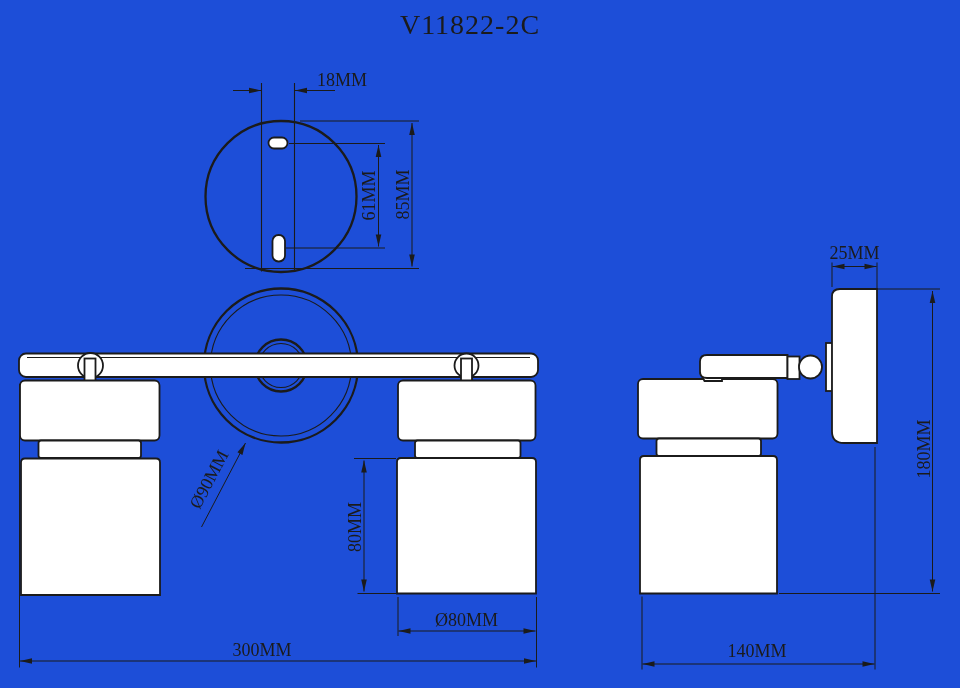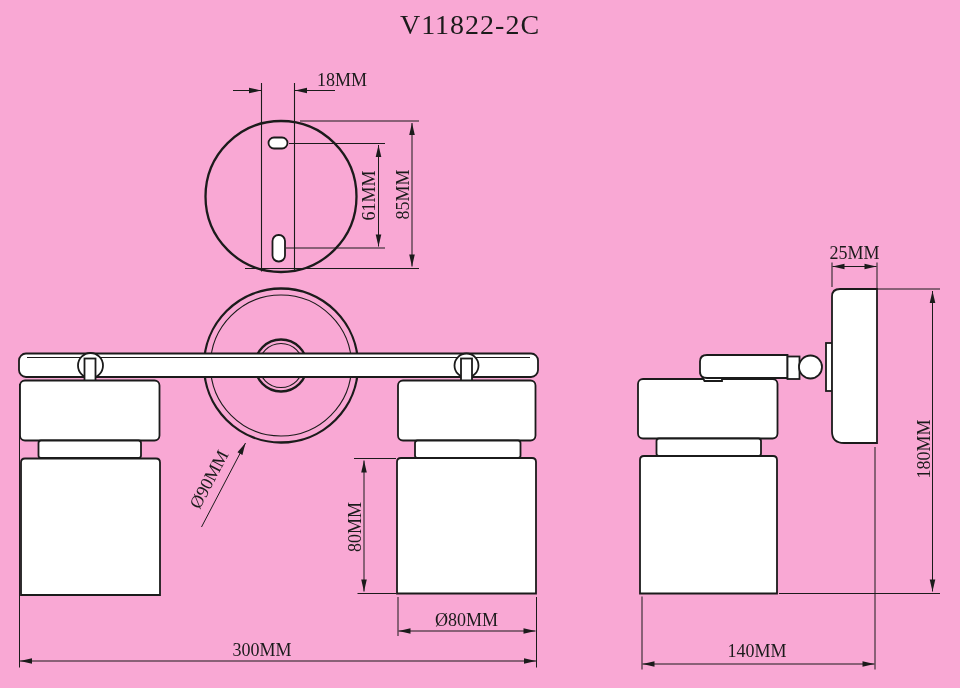--- a/index.html
+++ b/index.html
@@ -1,18 +1,18 @@
 <!DOCTYPE html>
 <html><head>
 <meta charset="utf-8">
 <style>
   html,body{margin:0;padding:0;background:#eaeaea;}
   .page{
     width:960px;height:688px;
-    background:#f9a8d4;
+    background:#1d4ed8;
     position:relative;
     font-family:"Liberation Serif", serif;
     overflow:hidden;
   }
   svg{display:block;}
   text{fill:#1b1b1b;}
   .obj  {fill:#ffffff;stroke:#1b1b1b;stroke-width:1.8;}
   .objthick{fill:none;stroke:#1b1b1b;stroke-width:2.3;}
   .thin {fill:none;stroke:#1b1b1b;stroke-width:1.1;}
   .dim  {fill:none;stroke:#1b1b1b;stroke-width:1;}

